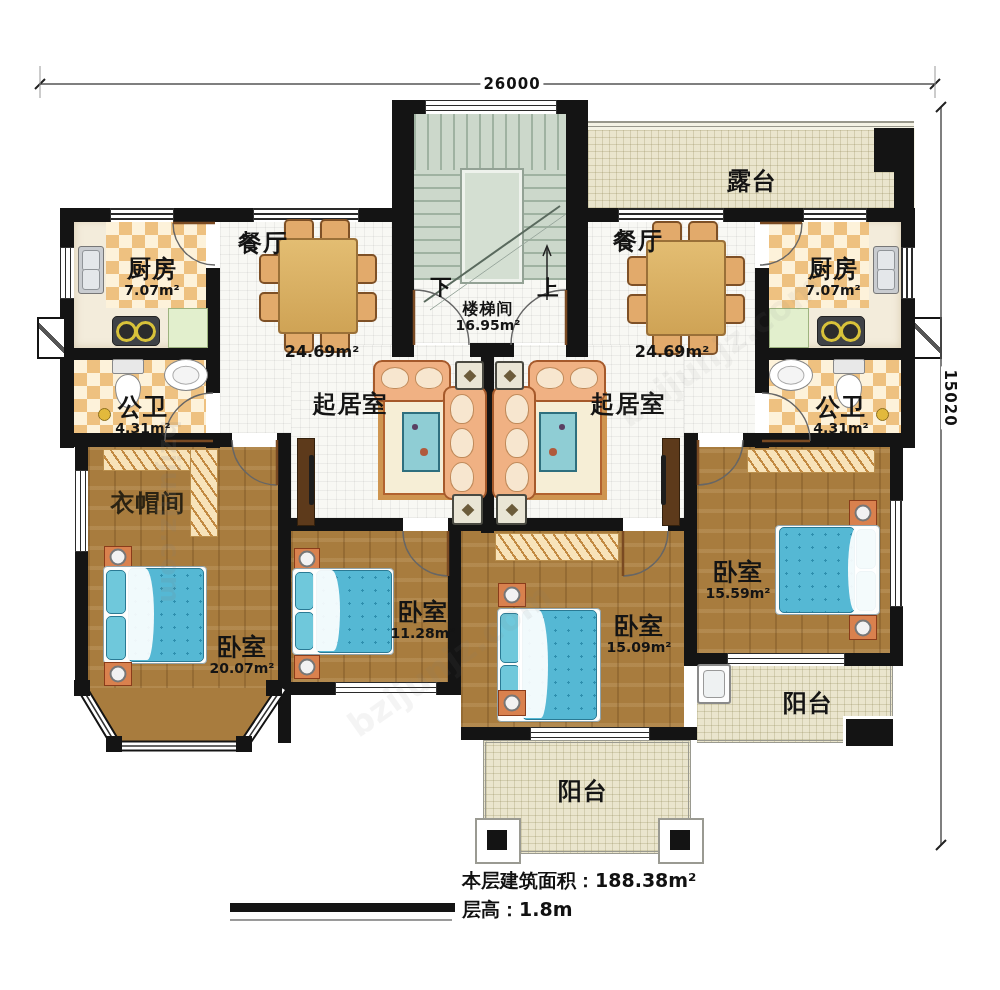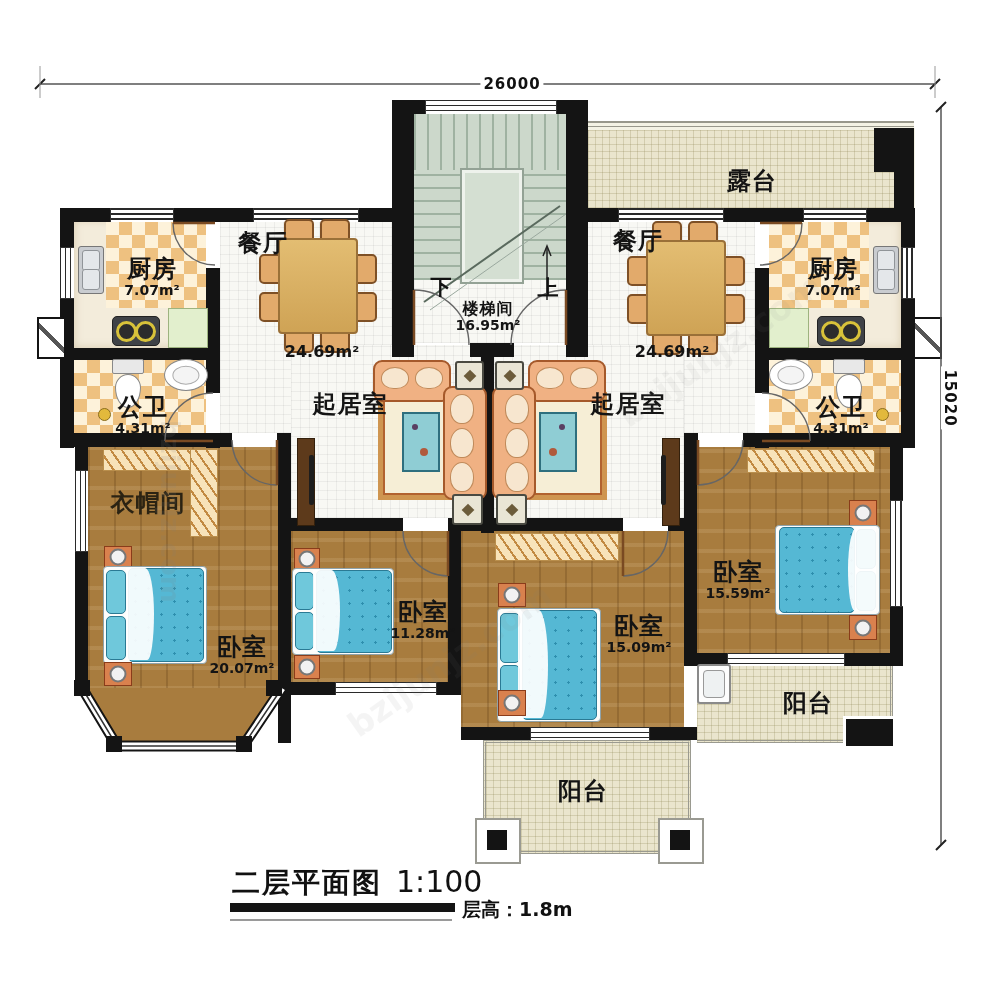--- a/index.html
+++ b/index.html
@@ -445,22 +445,21 @@
     <span class="nm">阳台</span>
     </div>
   <div class="lbl" style="left:583px;top:791px">
     <span class="nm">阳台</span>
     </div>
 
   <div class="wm" style="left:185px;top:420px;font-size:26px;opacity:.13;transform:rotate(90deg);transform-origin:left top">bzijunjz.com</div>
   <div class="wm" style="left:330px;top:640px;font-size:34px;opacity:.08;transform:rotate(-35deg)">bzijunjz.com</div>
   <div class="wm" style="left:600px;top:330px;font-size:34px;opacity:.07;transform:rotate(-35deg)">bzijunjz.com</div>
 
-  <div class="title-row" style="left:232px;top:864px">
-    <span class="title-cn">二层平面图</span>
-    <span class="title-scale">1:100</span>
-  </div>
   <div class="tbar" style="left:230px;top:903px;width:225px;height:9px"></div>
   <div class="tline" style="left:230px;top:919px;width:222px;height:2px"></div>
+  <div class="info" style="left:462px;top:868px">
+    <span>本层建筑面积：</span><span>188.38m²</span>
+  </div>
   <div class="info" style="left:462px;top:897px">
     <span>层高：</span><span>1.8m</span>
   </div>
 </div>
 
 </body></html>

